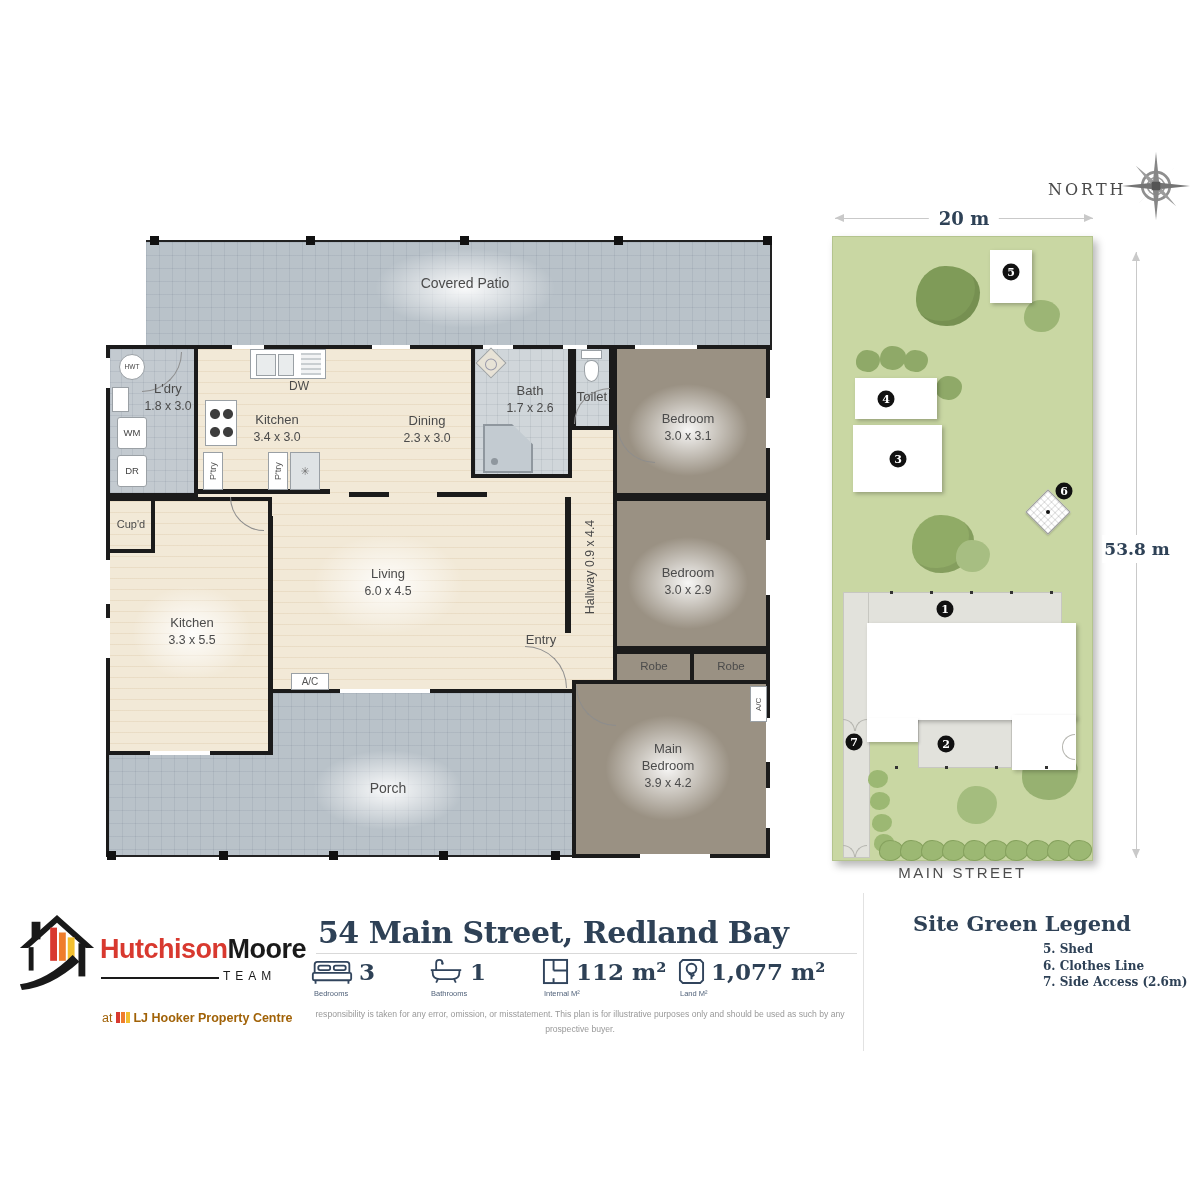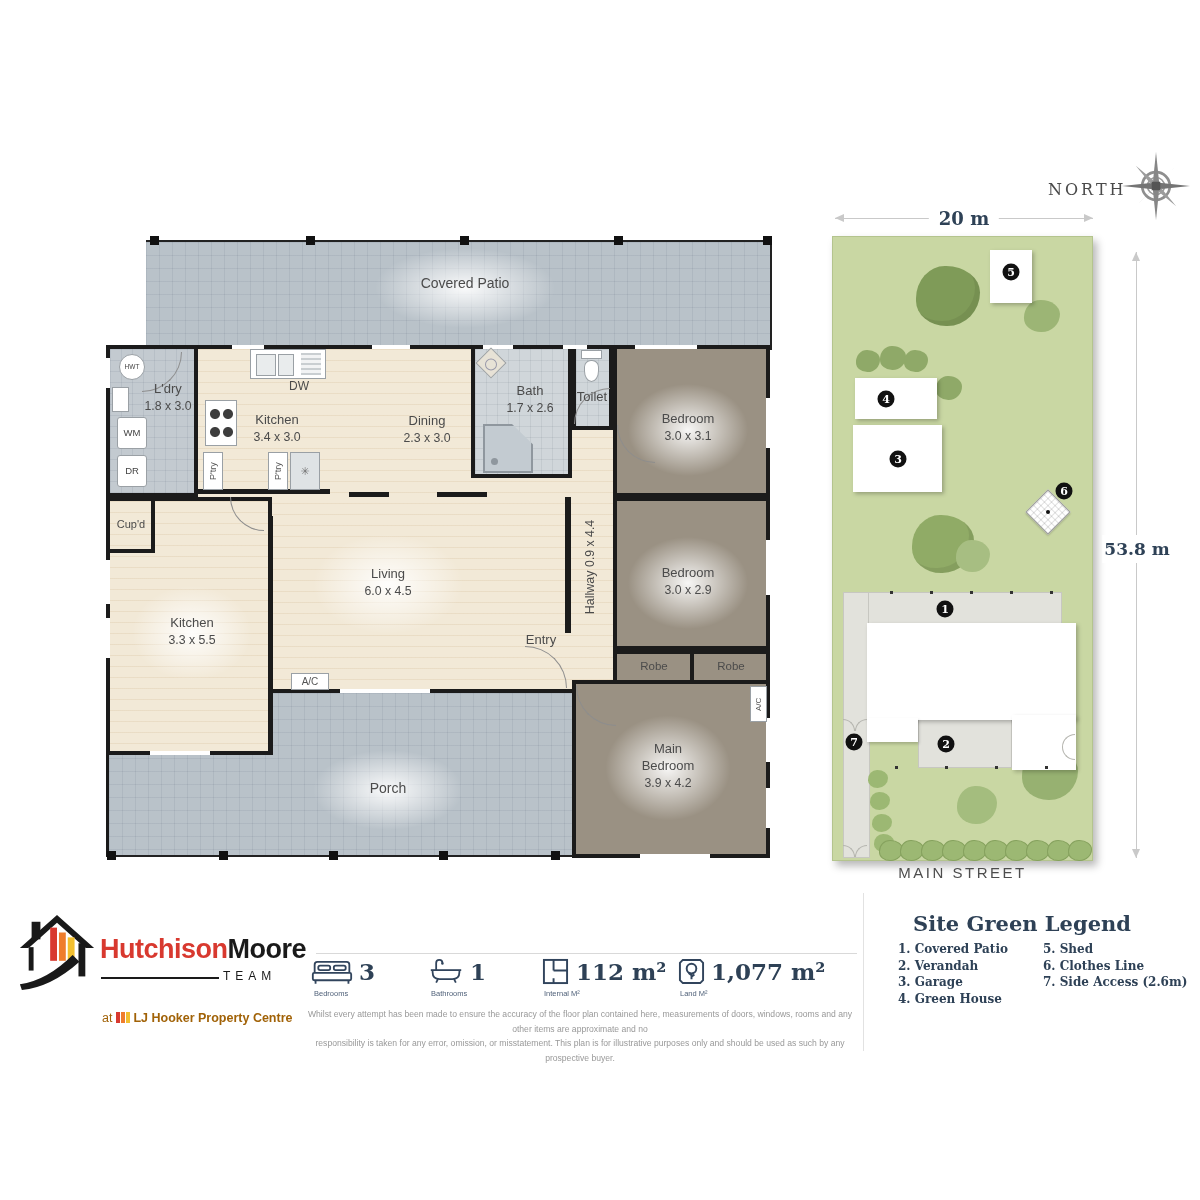--- a/index.html
+++ b/index.html
@@ -331,20 +331,22 @@
   <div class="a" style="left:223px;top:970px;font:12px/1 'Liberation Sans',sans-serif;letter-spacing:5px;color:#1a1a1a;z-index:30">
     <span>TEAM</span></div>
   <div class="a" style="left:102px;top:1012px;font:700 12.5px/1 'Liberation Sans',sans-serif;color:#a16207;z-index:30">
     <span style="font-weight:400">at</span>
     <span style="display:inline-block;vertical-align:-1px">
       <i style="display:inline-block;width:4px;height:11px;background:#d8392f"></i><i style="display:inline-block;width:4px;height:11px;background:#ef7d2d;margin-left:1px"></i><i style="display:inline-block;width:4px;height:11px;background:#f2bf2f;margin-left:1px"></i>
     </span>
     <span>LJ Hooker Property Centre</span>
   </div>
 
+  <div class="a serif" style="left:318px;top:915px;font-weight:700;font-size:30px;color:#2e4156;letter-spacing:-.5px;z-index:30">
+    <span>54 Main Street, Redland Bay</span></div>
   <div class="a" style="left:316px;top:953px;width:541px;height:1px;background:#d9d9d9;z-index:30"></div>
 
   <svg class="a" style="left:311px;top:958px;z-index:30" width="42" height="28" viewBox="0 0 46 30" fill="none" stroke="#31445c" stroke-width="2">
     <path d="M4,16 V7 q0,-3 3,-3 h32 q3,0 3,3 v9"></path>
     <rect x="2" y="16" width="42" height="8" rx="1.5"></rect>
     <rect x="8" y="8" width="13" height="5" rx="2"></rect>
     <rect x="25" y="8" width="13" height="5" rx="2"></rect>
     <path d="M5,24 v4 M41,24 v4"></path>
   </svg>
   <div class="statval" style="left:359px;top:960px"><span>3</span></div>
@@ -369,34 +371,27 @@
 
   <svg class="a" style="left:678px;top:958px;z-index:30" width="27" height="27" viewBox="0 0 28 28" fill="none" stroke="#31445c" stroke-width="2">
     <path d="M5,2 h18 l3,3 v18 l-3,3 h-18 l-3,-3 v-18 z"></path>
     <circle cx="14" cy="11" r="5"></circle>
     <path d="M14,16 v6 M14,18 l-3,-2.5 M14,19.5 l3,-2.5"></path>
   </svg>
   <div class="statval" style="left:711px;top:960px"><span>1,077 m²</span></div>
   <div class="statlbl" style="left:680px;top:990px"><span>Land M²</span></div>
 
   <div class="a" style="left:300px;top:1007px;width:560px;text-align:center;font-size:8.6px;line-height:1.7;color:#999;z-index:30">
-    <div>Whilst every attempt has been made to ensure the accuracy of the floor plan contained here, measurements of doors, windows, rooms and any other items are approximate and no</div>
     <div>responsibility is taken for any error, omission, or misstatement. This plan is for illustrative purposes only and should be used as such by any prospective buyer.</div>
   </div>
 
   <div class="a" style="left:863px;top:893px;width:1px;height:158px;background:#e2e2e2;z-index:30"></div>
 
   <div class="a serif" style="left:888px;top:911px;width:268px;text-align:center;font-weight:700;font-size:21px;color:#2e4156;z-index:30">
     <span>Site Green Legend</span></div>
-  <div class="a" style="left:898px;top:941px;z-index:30">
-    <div class="legitem">1. Covered Patio</div>
-    <div class="legitem">2. Verandah</div>
-    <div class="legitem">3. Garage</div>
-    <div class="legitem">4. Green House</div>
-  </div>
   <div class="a" style="left:1043px;top:941px;z-index:30">
     <div class="legitem">5. Shed</div>
     <div class="legitem">6. Clothes Line</div>
     <div class="legitem">7. Side Access (2.6m)</div>
   </div>
 
 
 </div>
 
 </body></html>

